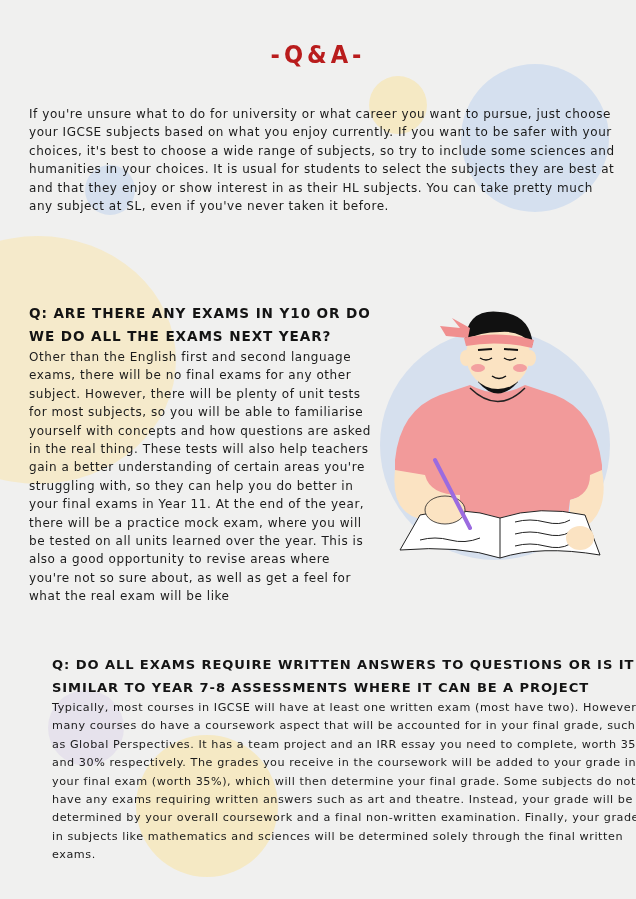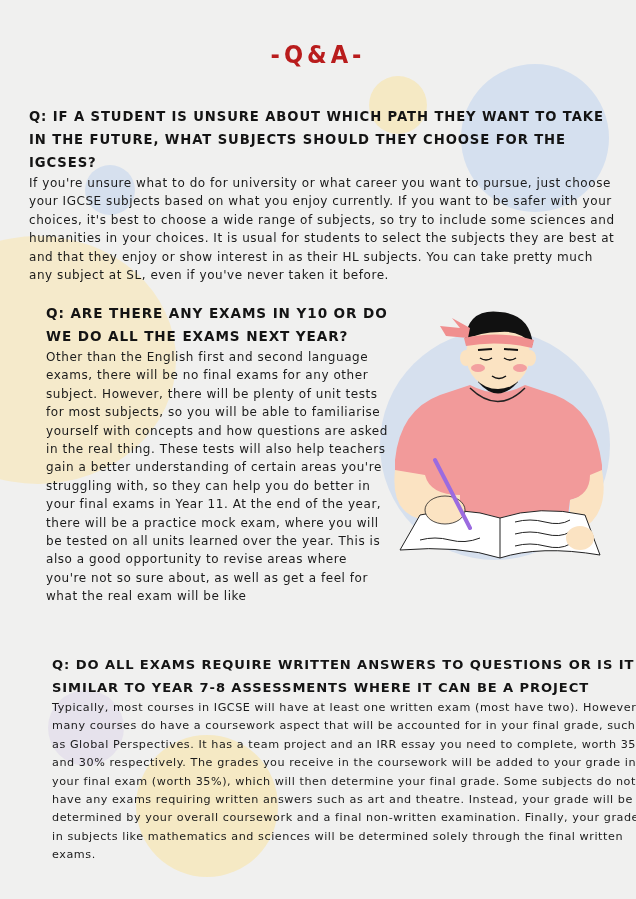--- a/index.html
+++ b/index.html
@@ -31,25 +31,24 @@
 <div class="blob" style="left:369px;top:76px;width:58px;height:58px;background:#f5e9c4;"></div>
 <div class="blob" style="left:461px;top:64px;width:148px;height:148px;background:#d5e0ef;"></div>
 <div class="blob" style="left:85px;top:165px;width:50px;height:50px;background:#d6e0ee;"></div>
 <div class="blob" style="left:-100px;top:236px;width:276px;height:248px;background:#f5eacb;"></div>
 <div class="blob" style="left:48px;top:690px;width:76px;height:76px;background:#e6e2ec;"></div>
 <div class="blob" style="left:136px;top:735px;width:142px;height:142px;background:#f5e9c4;"></div>
 
 <div class="title">-Q&amp;A-</div>
 
 <div class="content" style="left:29px;top:105px;width:590px;">
-  <h2 class="q" style="font-size:13.2px;">Q: IF A STUDENT IS UNSURE ABOUT WHICH PATH THEY WANT TO TAKE IN THE FUTURE, WHAT SUBJECTS SHOULD THEY CHOOSE FOR THE IGCSES?</h2>
   <p class="a" style="margin-top:0;">If you're unsure what to do for university or what career you want to pursue, just choose your IGCSE subjects based on what you enjoy currently. If you want to be safer with your choices, it's best to choose a wide range of subjects, so try to include some sciences and humanities in your choices. It is usual for students to select the subjects they are best at and that they enjoy or show interest in as their HL subjects. You can take pretty much any subject at SL, even if you've never taken it before.</p>
 </div>
 
-<div class="content" style="left:46px;top:302px;width:342px;">
+<div class="content" style="left:29px;top:302px;width:342px;">
   <h2 class="q">Q: ARE THERE ANY EXAMS IN Y10 OR DO WE DO ALL THE EXAMS NEXT YEAR?</h2>
   <p class="a">Other than the English first and second language exams, there will be no final exams for any other subject. However, there will be plenty of unit tests for most subjects, so you will be able to familiarise yourself with concepts and how questions are asked in the real thing. These tests will also help teachers gain a better understanding of certain areas you're struggling with, so they can help you do better in your final exams in Year 11. At the end of the year, there will be a practice mock exam, where you will be tested on all units learned over the year. This is also a good opportunity to revise areas where you're not so sure about, as well as get a feel for what the real exam will be like</p>
 </div>
 
 <div class="illus">
   <svg width="240" height="270" viewBox="0 0 240 270">
     <circle cx="115" cy="145" r="115" fill="#d6e0ee"></circle>
 
     <path d="M15 160 Q20 110 60 95 L90 85 Q118 100 145 85 L175 95 Q215 110 222 165 L222 190 L190 200 L185 240 L50 240 L45 200 L15 190 Z" fill="#f29a9a"></path>
 

